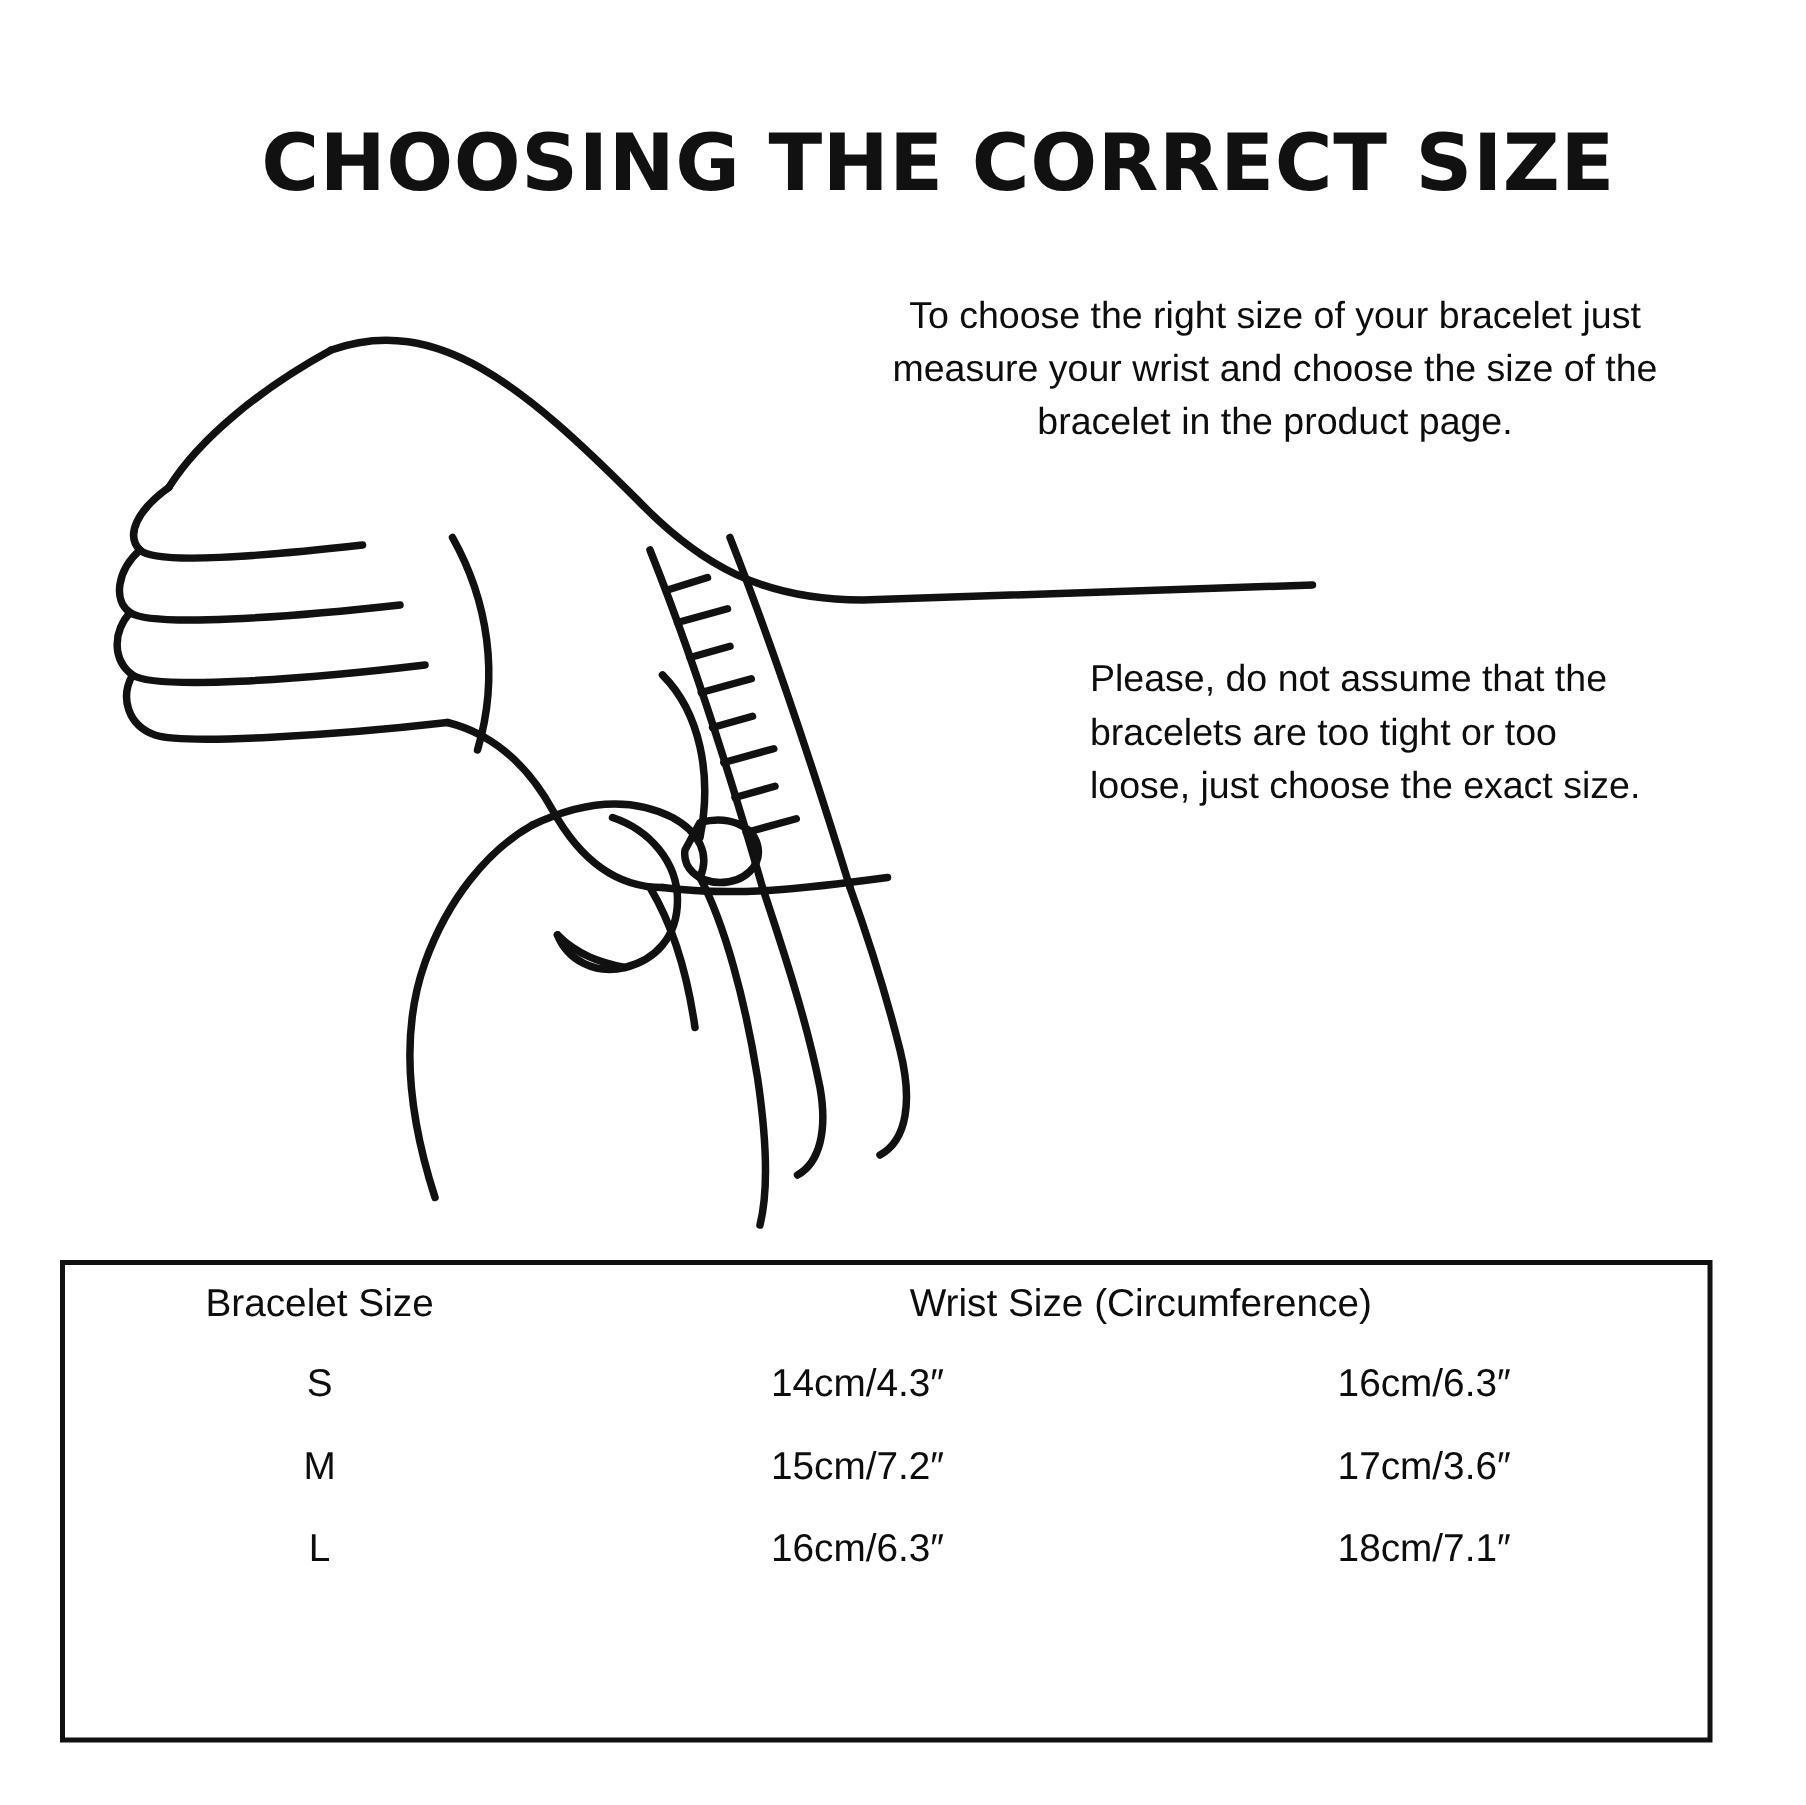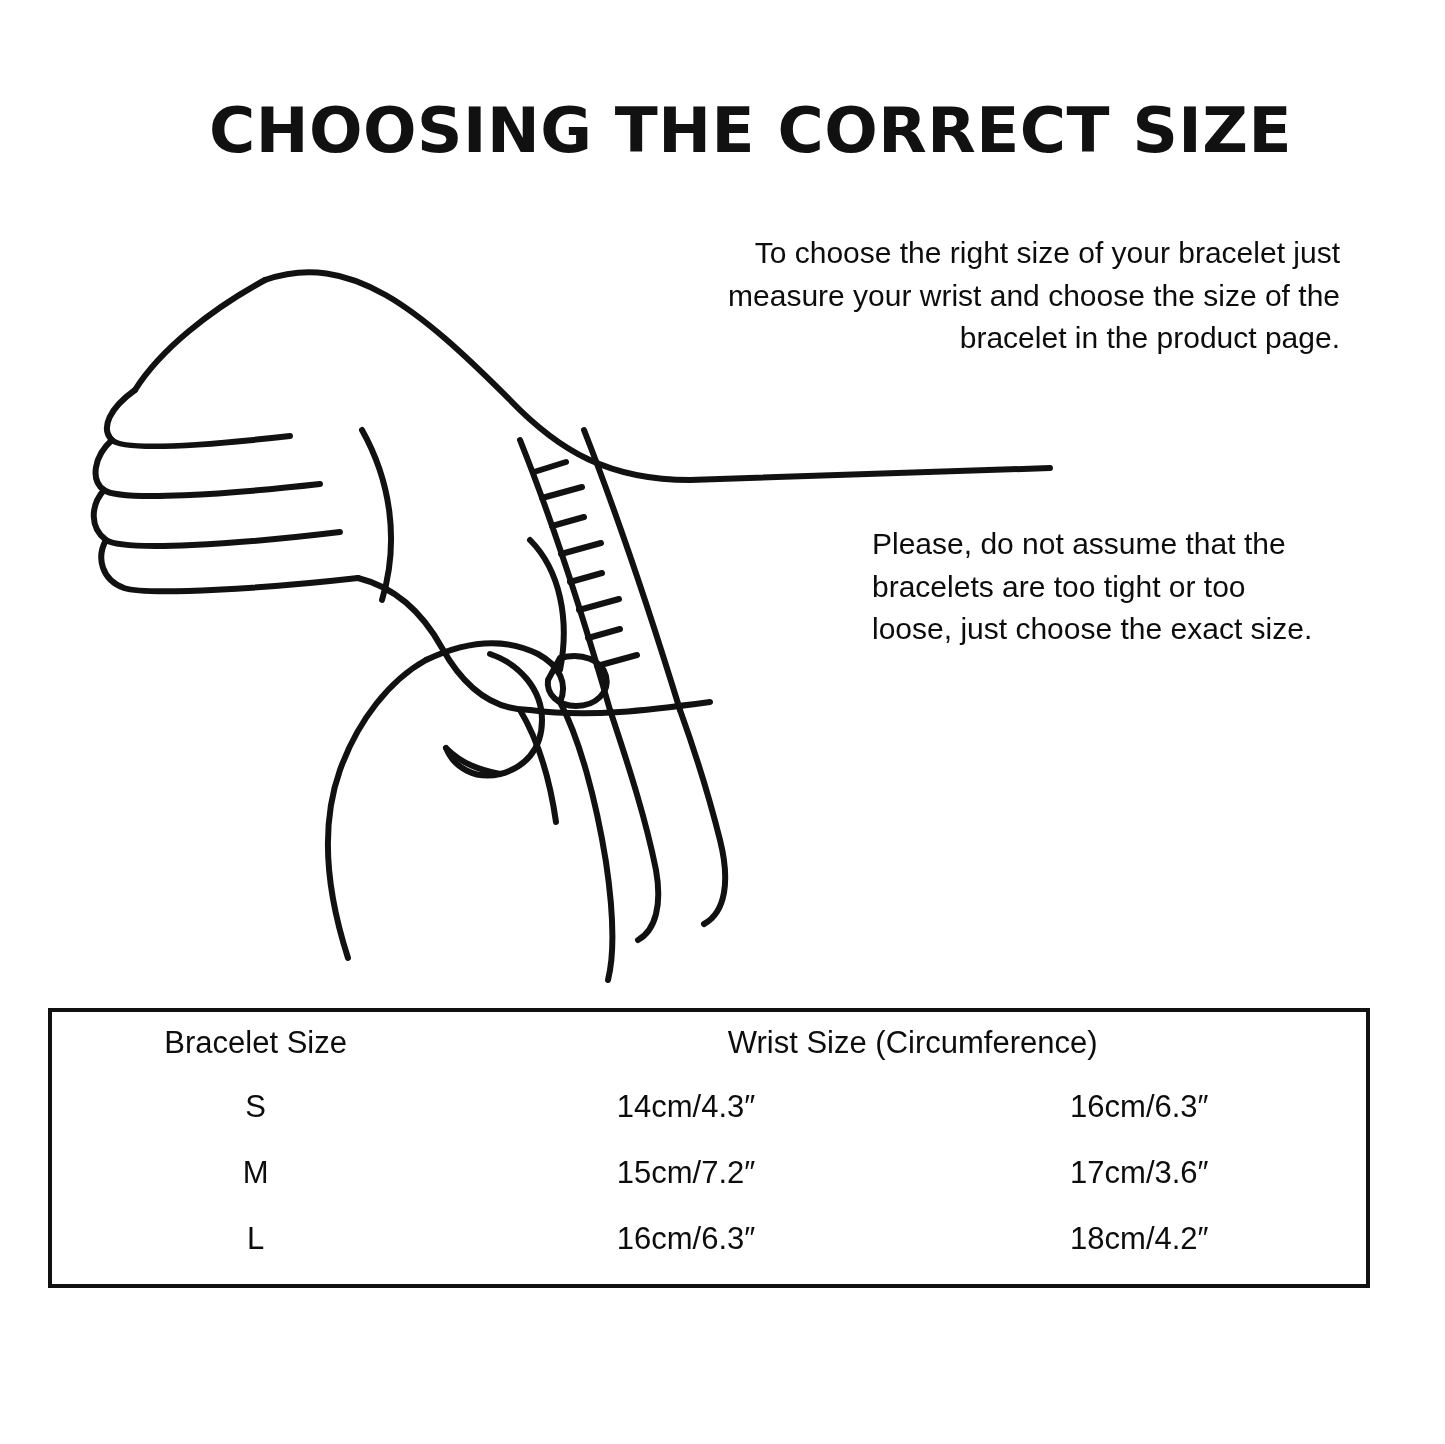--- a/index.html
+++ b/index.html
@@ -41,21 +41,21 @@
     position: absolute;
     font-size: 30px;
     line-height: 1.42;
     color: #0d0d0d;
     font-family: "Liberation Sans", sans-serif;
   }
   .para-top {
     top: 232px;
     left: 700px;
     width: 640px;
-    text-align: right;
+    text-align: center;
   }
   .para-bottom {
     top: 523px;
     left: 872px;
     width: 460px;
     text-align: left;
   }
 
   
   .illus {
@@ -70,21 +70,21 @@
     width: 100%;
     height: 100%;
   }
 
   
   .table-box {
     position: absolute;
     left: 48px;
     top: 1008px;
     width: 1322px;
-    height: 280px;
+    height: 386px;
     border: 4px solid #111111;
     box-sizing: border-box;
   }
   table.size-table {
     width: 100%;
     border-collapse: collapse;
     table-layout: fixed;
   }
   table.size-table th,
   table.size-table td {
@@ -193,19 +193,19 @@
           <td class="cell-num">16cm/6.3″</td>
         </tr>
         <tr class="row-data">
           <td class="cell-size">M</td>
           <td class="cell-num">15cm/7.2″</td>
           <td class="cell-num">17cm/3.6″</td>
         </tr>
         <tr class="row-data">
           <td class="cell-size">L</td>
           <td class="cell-num">16cm/6.3″</td>
-          <td class="cell-num">18cm/4.2″</td>
+          <td class="cell-num">18cm/7.1″</td>
         </tr>
       </tbody>
     </table>
   </div>
 
 </div>
 
 </body></html>

